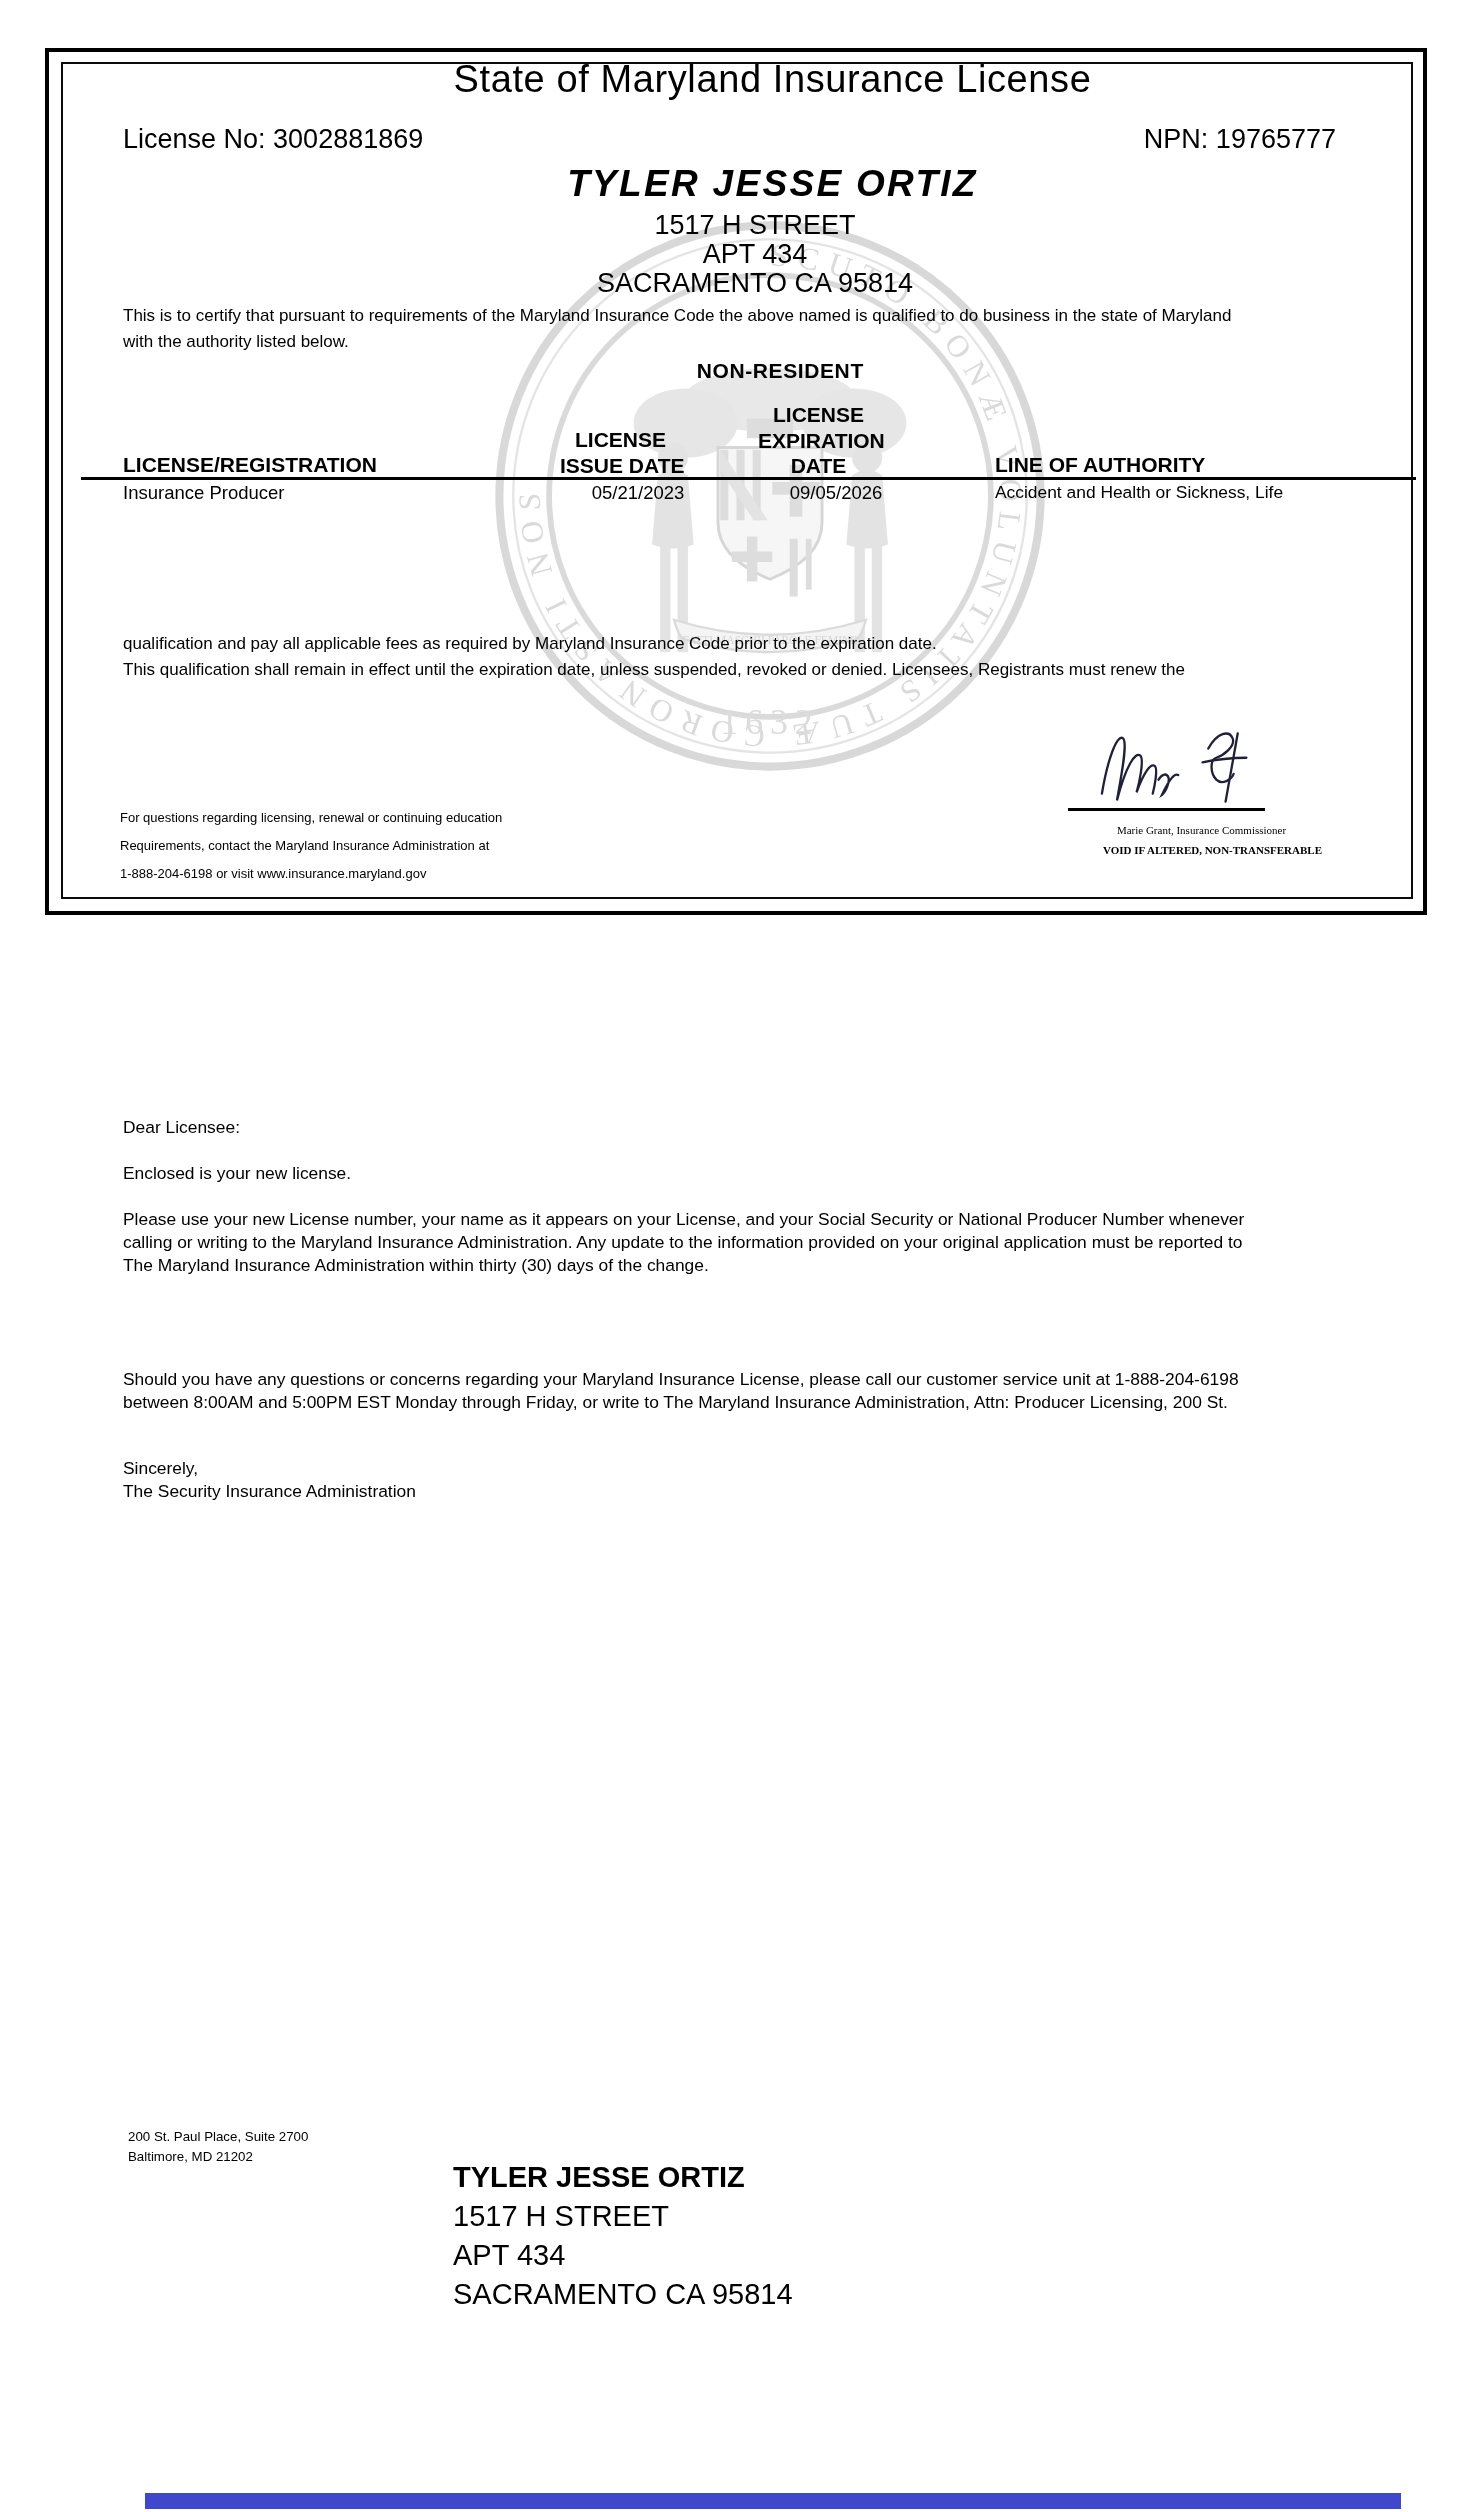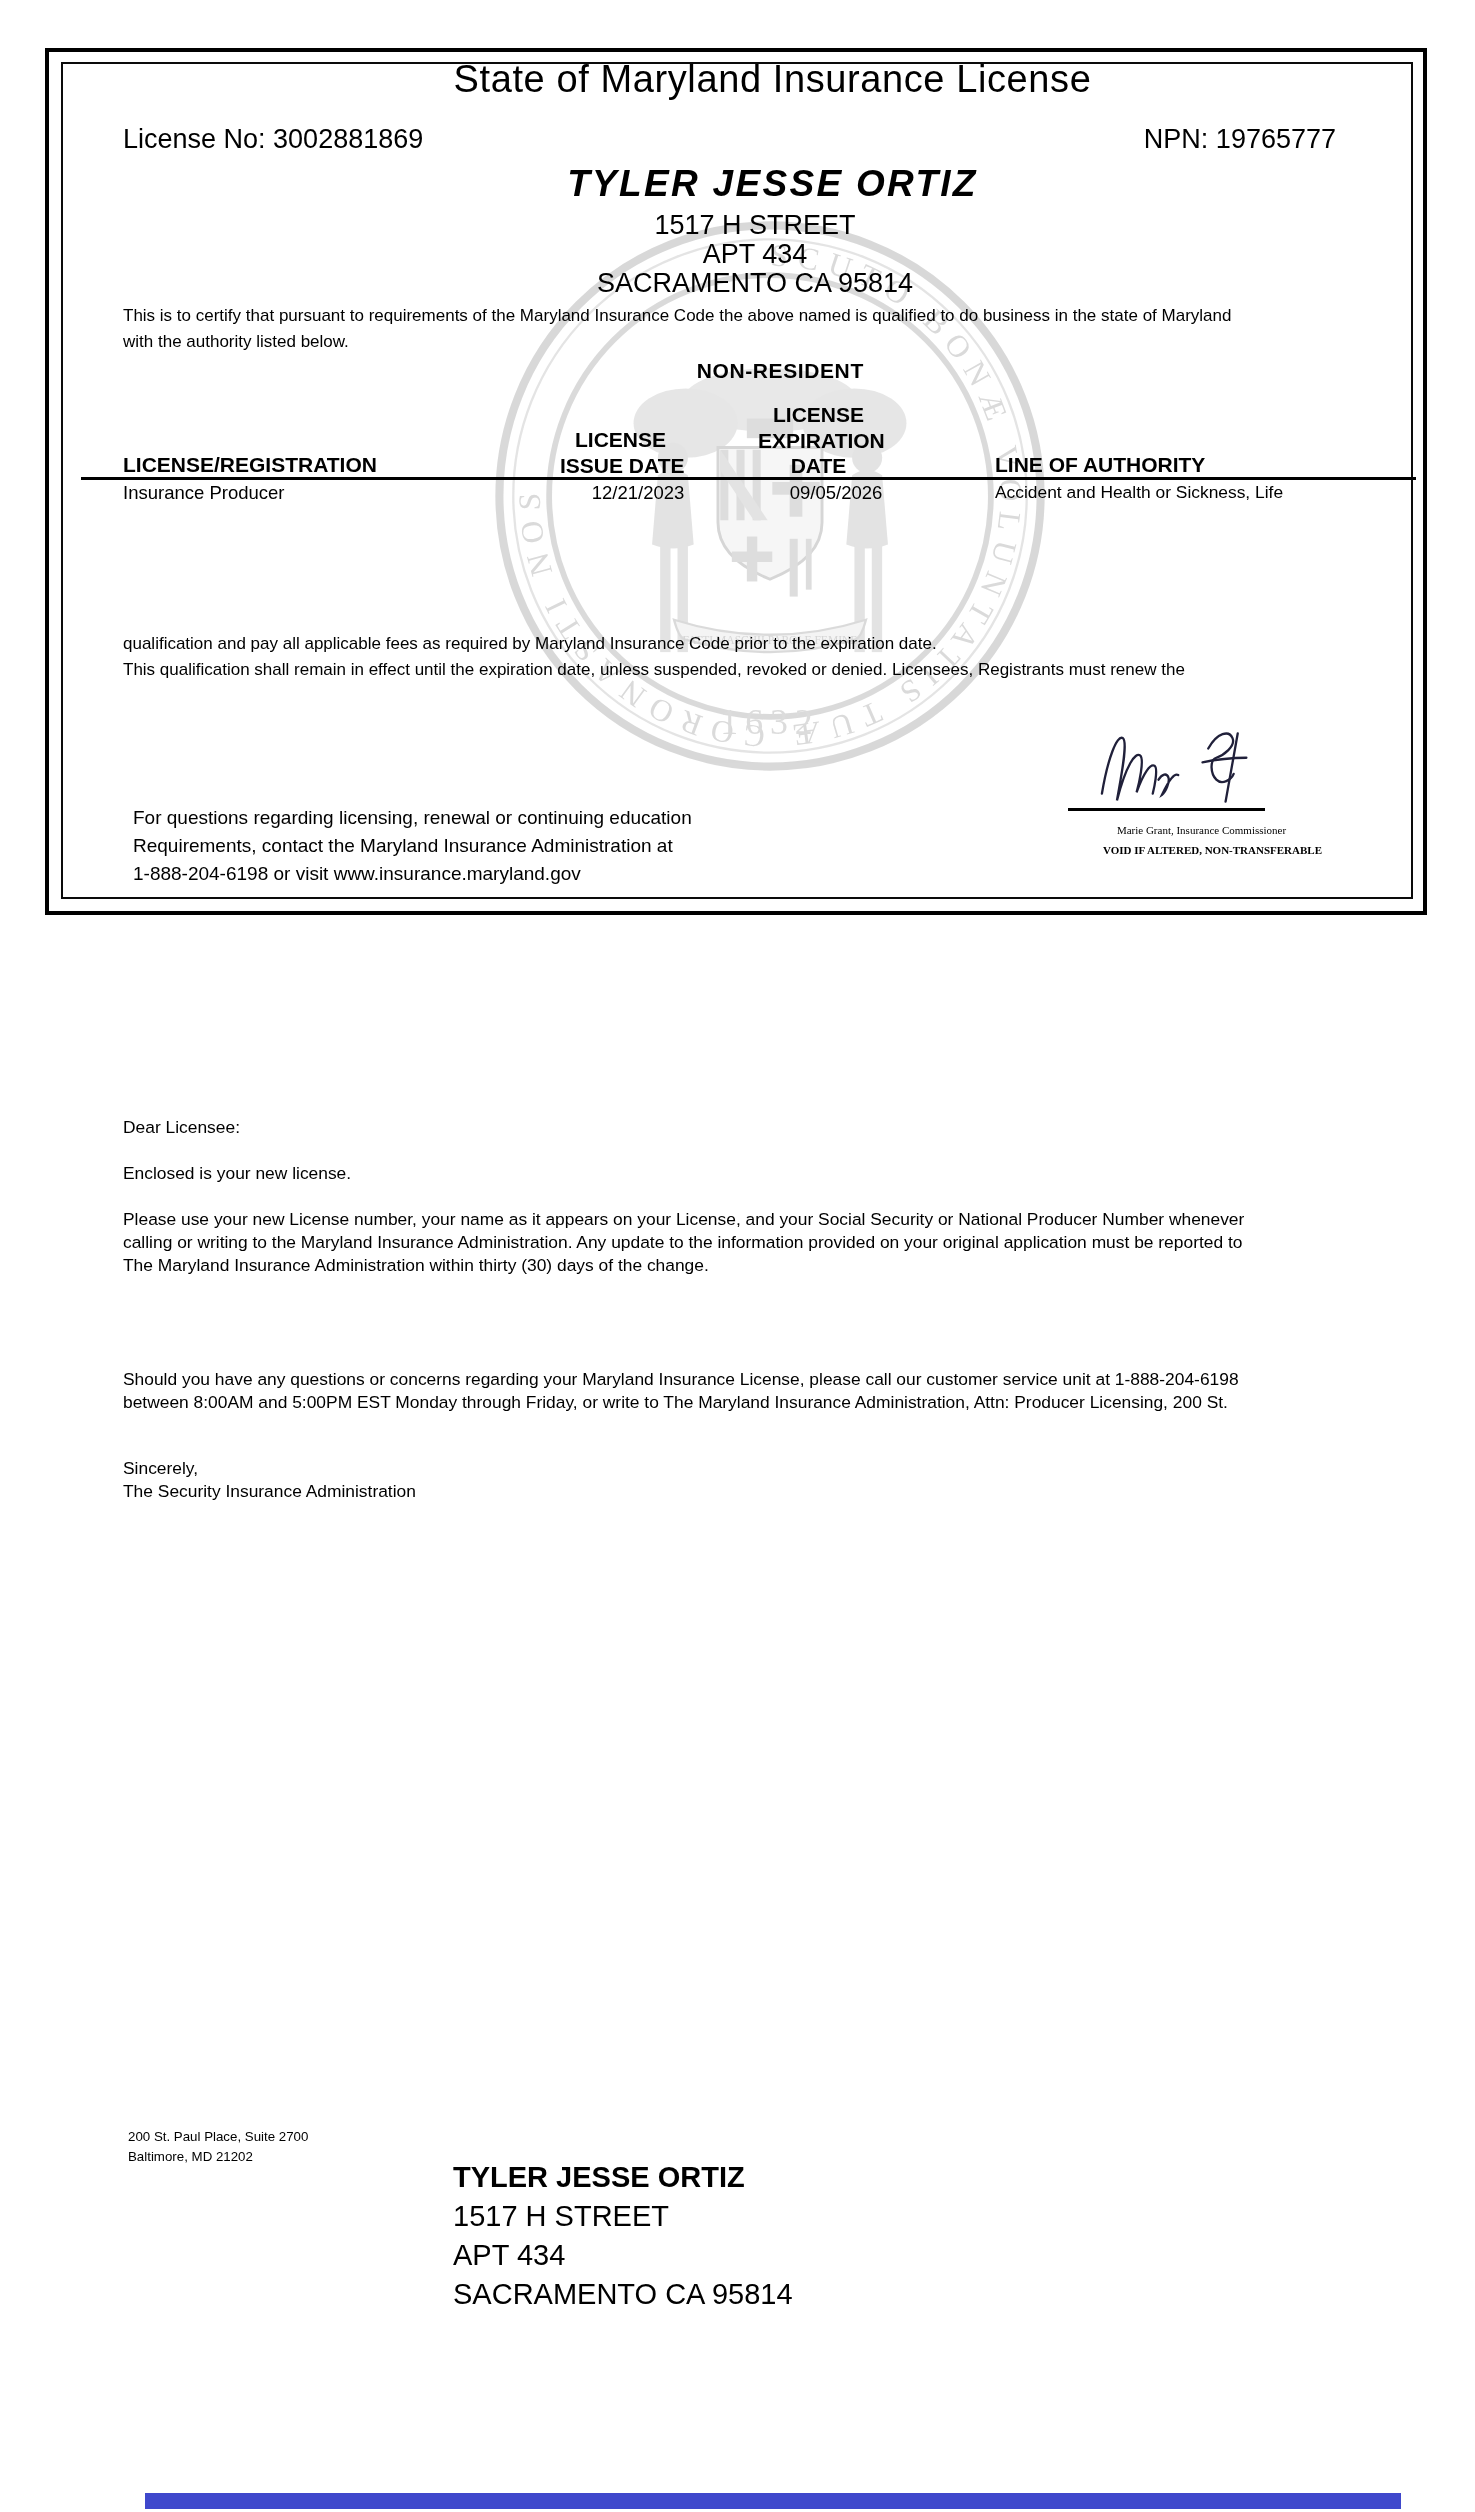--- a/index.html
+++ b/index.html
@@ -27,21 +27,21 @@
   
   .th{font-size:21px;font-weight:bold;line-height:25.5px;}
   .td{font-size:18.5px;}
   .col-reg{left:88px;width:301px;text-align:left;}
   .col-issue{left:525px;width:156px;text-align:center;}
   .col-exp{left:723px;width:156px;text-align:center;}
   .col-auth{left:960px;width:408px;text-align:left;}
   .hdr-rule{left:81px;top:477px;width:1335px;height:2.9px;background:#000;}
 
   .qualification{left:88px;top:631px;font-size:17px;line-height:25.5px;}
-  .contact{left:98px;top:804px;font-size:19px;line-height:28px;}
+  .contact{left:85px;top:804px;font-size:13px;line-height:28px;}
 
   
   .sig-line{left:1068px;top:808px;width:197px;height:2.9px;background:#000;}
   .sig-name{left:1068px;top:824px;width:197px;font-family:"Liberation Serif",serif;font-size:11px;}
   .sig-void{left:1068px;top:844px;width:197px;font-family:"Liberation Serif",serif;font-size:11px;font-weight:bold;}
 
   
   .letter{font-size:17.4px;line-height:23px;}
   .l-dear{left:88px;top:1116px;}
   .l-enclosed{left:88px;top:1162px;}
@@ -142,21 +142,21 @@
   <div class="nowrap">EXPIRATION</div>
   <div class="nowrap">DATE</div>
 </div>
 <div class="abs fg th col-auth" style="top:452px;">
   <div class="nowrap">LINE OF AUTHORITY</div>
 </div>
 
 <div class="abs fg hdr-rule"></div>
 
 <div class="abs fg td col-reg nowrap" style="top:482px;">Insurance Producer</div>
-<div class="abs fg td col-issue nowrap" style="top:482px;">12/21/2023</div>
+<div class="abs fg td col-issue nowrap" style="top:482px;">05/21/2023</div>
 <div class="abs fg td col-exp nowrap" style="top:482px;">09/05/2026</div>
 <div class="abs fg td col-auth nowrap" style="top:482px;font-size:17.4px;">Accident and Health or Sickness, Life</div>
 
 <div class="abs fg qualification">
   <div class="nowrap">qualification and pay all applicable fees as required by Maryland Insurance Code prior to the expiration date.</div>
   <div class="nowrap">This qualification shall remain in effect until the expiration date, unless suspended, revoked or denied.  Licensees, Registrants must renew the</div>
 </div>
 
 <div class="abs fg contact">
   <div class="nowrap">For questions regarding licensing, renewal or continuing education</div>

